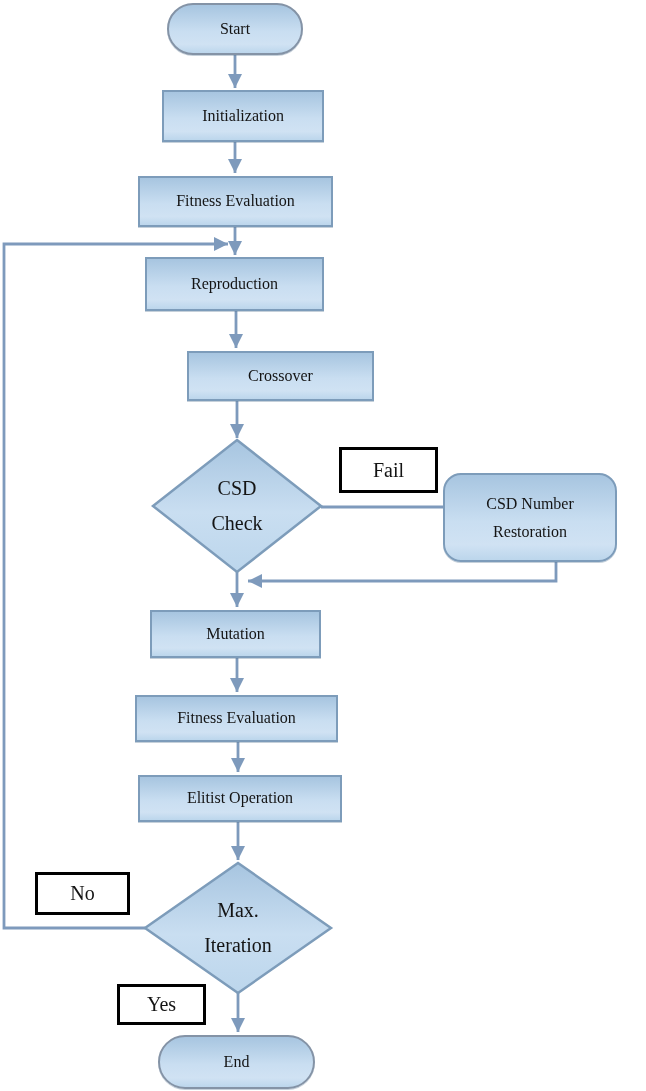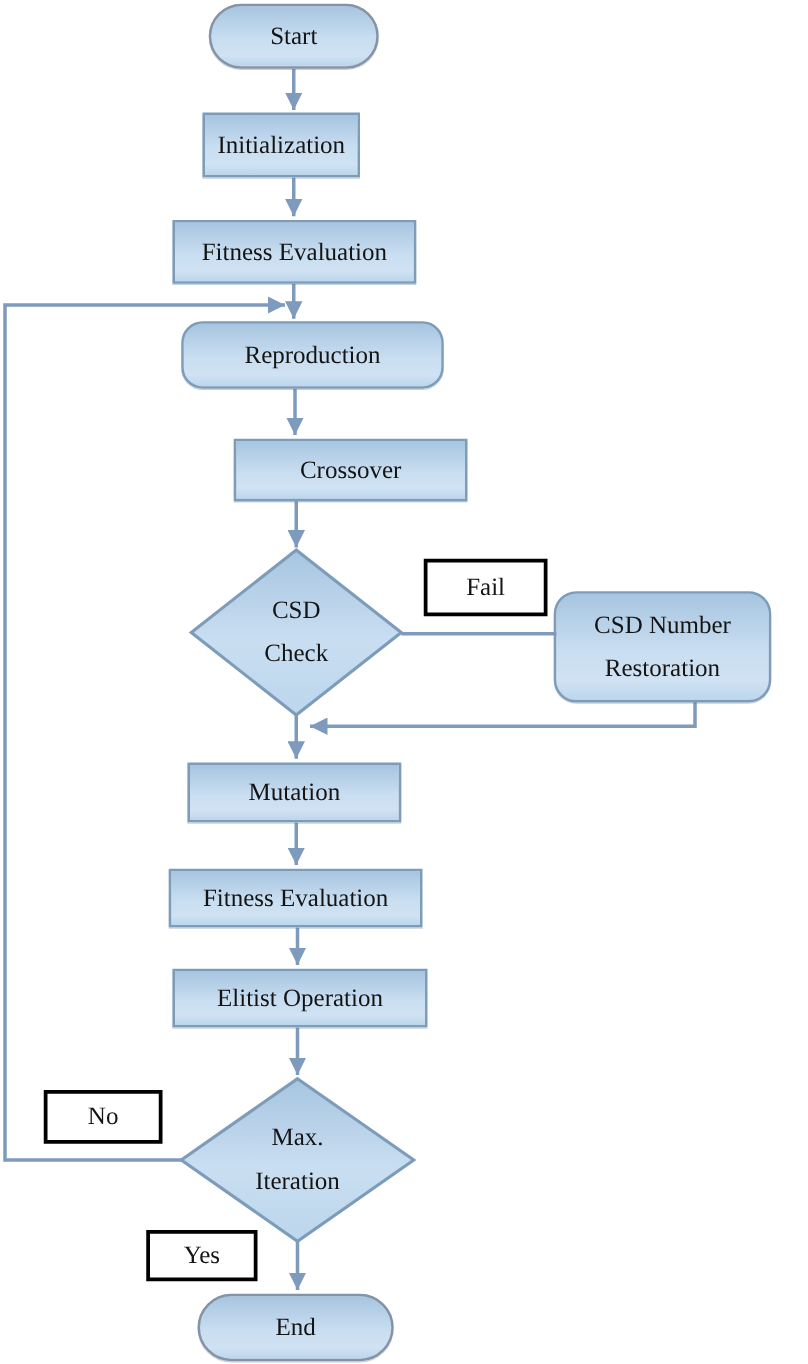--- a/index.html
+++ b/index.html
@@ -29,21 +29,21 @@
   .diamond{stroke:var(--shape-border);stroke-width:2.5;fill:url(#shapeGrad);}
   .stop-top{stop-color:var(--shape-fill-top);}
   .stop-mid{stop-color:var(--shape-fill-mid);}
   .stop-bottom{stop-color:var(--shape-fill-bottom);}
   .node{
     position:absolute;
     display:flex;align-items:center;justify-content:center;
     text-align:center;
     background:linear-gradient(180deg,var(--shape-fill-top) 0%,var(--shape-fill-mid) 55%,#d0e2f3 82%,var(--shape-fill-bottom) 100%);
     border:2.5px solid var(--shape-border);
-    font-size:20px;
+    font-size:16px;
     line-height:1.3;
     box-shadow:0 1px 0 rgba(90,120,150,.35);
   }
   .terminal{
     border:2.5px solid var(--terminal-border);
   }
   .node-label{white-space:pre-line;}
   .diamond-label{
     position:absolute;
     display:flex;align-items:center;justify-content:center;
@@ -93,29 +93,29 @@
     <path class="edge" marker-end="url(#arrow)" d="M145,928 H4 V244 H228"></path>
 
     <polygon class="diamond" points="237,440 321,506 237,572 153,506"></polygon>
     <polygon class="diamond" points="238,863 331,928 238,993 145,928"></polygon>
   </svg>
 
   <div class="node terminal" style="left:167px;top:3px;width:136px;height:52px;border-radius:26px;">
     <span class="node-label">Start</span>
   </div>
 
-  <div class="node" style="left:162px;top:90px;width:126px;height:52px;">
+  <div class="node" style="left:162px;top:90px;width:162px;height:52px;">
     <span class="node-label">Initialization</span>
   </div>
 
   <div class="node" style="left:138px;top:176px;width:195px;height:51px;">
     <span class="node-label">Fitness Evaluation</span>
   </div>
 
-  <div class="node" style="left:145px;top:257px;width:210px;height:54px;border-radius:17px;">
+  <div class="node" style="left:145px;top:257px;width:179px;height:54px;">
     <span class="node-label">Reproduction</span>
   </div>
 
   <div class="node" style="left:143px;top:351px;width:187px;height:50px;margin-left:44px;">
     <span class="node-label">Crossover</span>
   </div>
 
   <div class="diamond-label" style="left:153px;top:470px;width:168px;height:72px;">CSD
 Check</div>
 

